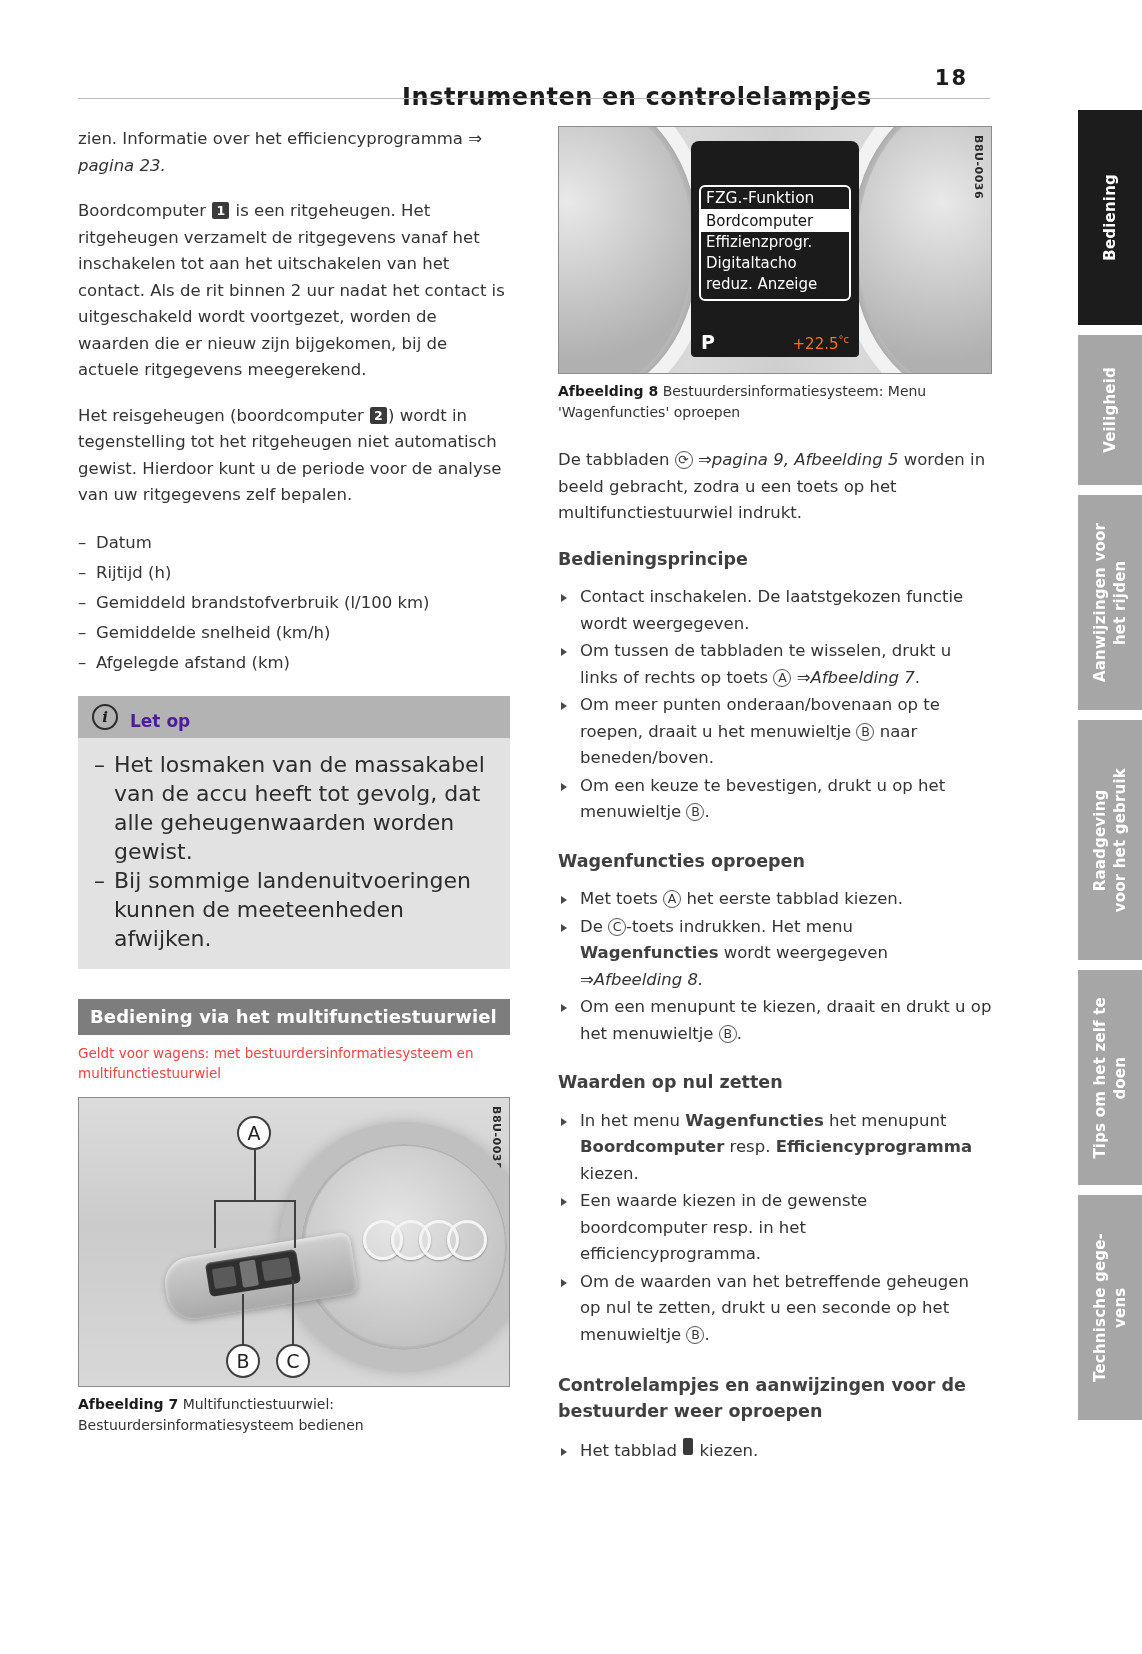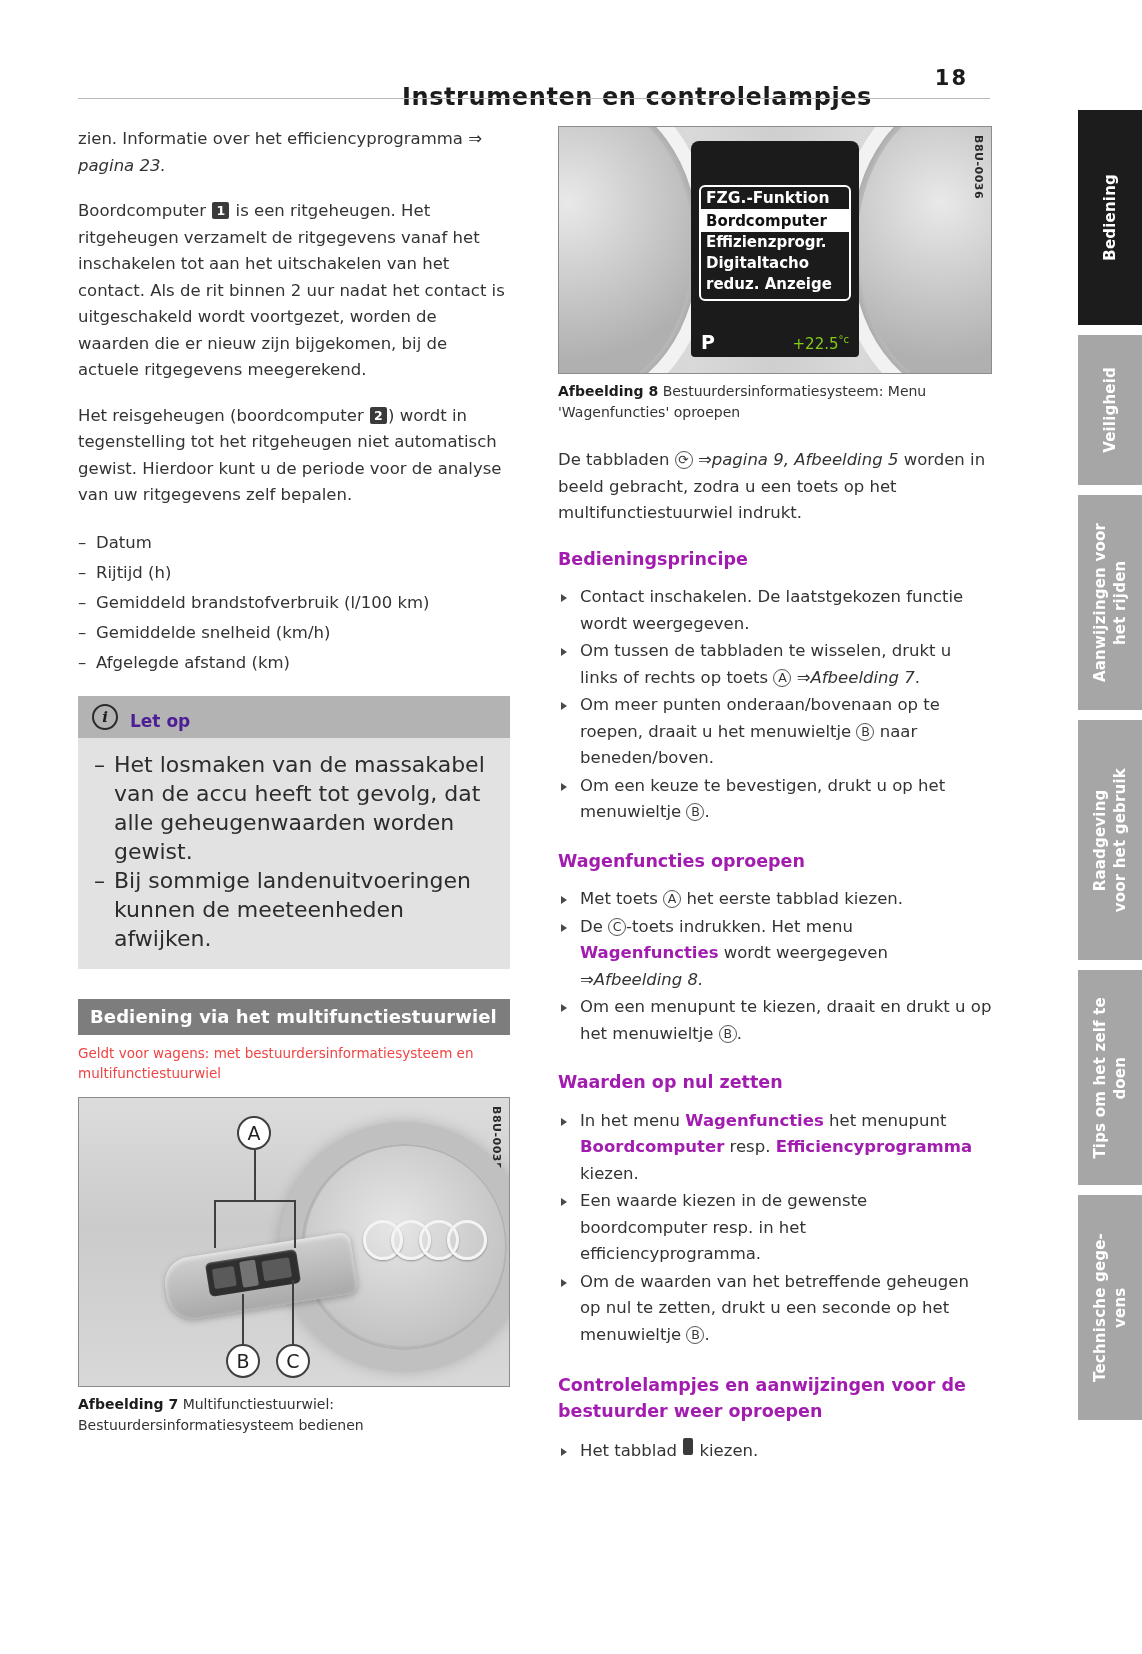--- a/index.html
+++ b/index.html
@@ -33,21 +33,21 @@
 
   
   .col-left  { position:absolute; left:78px;  top:126px; width:432px; }
   .col-right { position:absolute; left:558px; top:126px; width:434px; }
 
   p.body, .body {
     font-size:16.5px; line-height:26.5px; margin:0 0 19px 0;
     color:#333333;
   }
   .ital { font-style:italic; }
-  .bold { font-weight:bold; color:#a21caf; }
+  .bold { font-weight:bold; color:#404040; }
 
   
   .marker {
     display:inline-block; min-width:17px; height:17px; line-height:17px;
     background:#3a3a3a; color:#ffffff; font-size:12.5px; font-weight:bold;
     text-align:center; border-radius:2px; vertical-align:1px;
     padding:0 2px; margin:0 1px;
   }
   .marker.blank { min-width:10px; }
   
@@ -139,37 +139,37 @@
   .dial-in {
     position:absolute; inset:6px; border-radius:50%;
     background:radial-gradient(circle at 40% 35%, #e9e9e9, #b0b0b0 70%);
   }
   .dis-screen {
     position:absolute; left:50%; transform:translateX(-50%); top:14px;
     width:168px; height:216px; background:#1b1b1b; border-radius:8px 8px 4px 4px;
   }
   .dis-menu {
     position:absolute; left:8px; top:44px; width:152px;
-    border:2px solid #ffffff; border-radius:6px; padding:2px 0 4px 0;font-weight:bold;
+    border:2px solid #ffffff; border-radius:6px; padding:2px 0 4px 0;
   }
   .dis-menu .mtitle {
     color:#ffffff; font-size:15.5px; padding:0 5px 2px 5px;
     border-bottom:2px solid #ffffff;
     font-family:"DejaVu Sans","Liberation Sans",sans-serif;
   }
   .dis-menu .mitem {
     color:#ffffff; font-size:15px; padding:1px 5px; line-height:19px;
   }
   .dis-menu .mitem.sel { background:#ffffff; color:#111111; }
   .dis-foot {
     position:absolute; left:0; right:0; bottom:4px; display:flex;
     justify-content:space-between; padding:0 10px; align-items:baseline;
   }
   .dis-foot .gear { color:#fff; font-size:19px; font-weight:bold; }
-  .dis-foot .temp { color:#84cc16; font-size:15px; }
+  .dis-foot .temp { color:#f97316; font-size:15px; }
   .dis-foot .temp sup { font-size:10px; }
 
   
   #fig7 .figure-frame { height:290px; width:432px;
      background:linear-gradient(180deg,#dcdcdc,#cbcbcb 45%,#d8d8d8); }
   .wheel-outer {
     position:absolute; right:-20px; top:24px; width:250px; height:250px;
     border-radius:50%; border:22px solid #c0c0c0;
     box-shadow:inset 0 0 16px rgba(0,0,0,.35), 0 0 14px rgba(0,0,0,.18);
     background:#d4d4d4;

